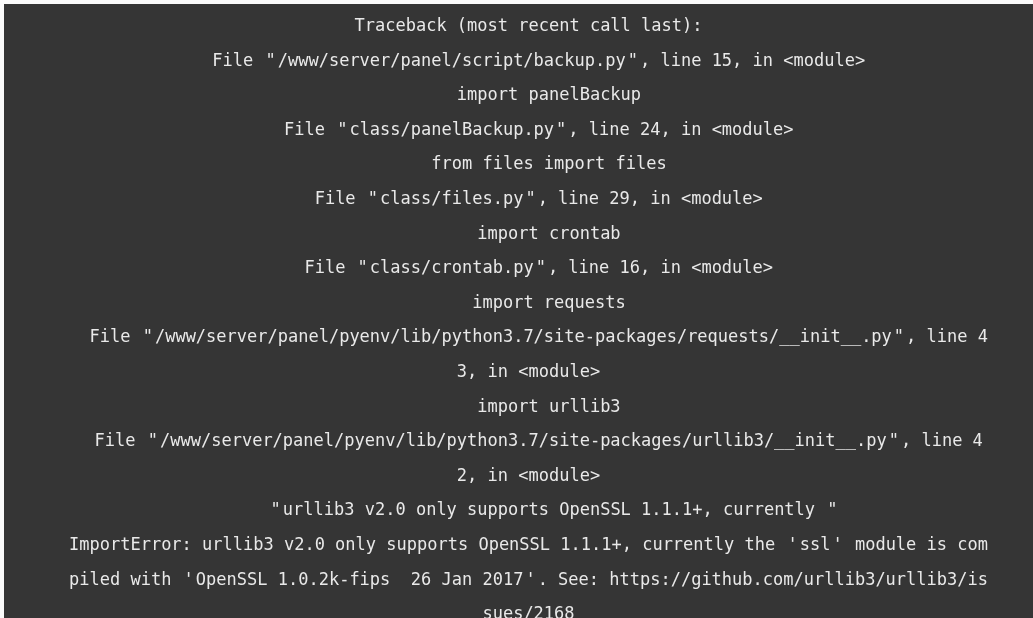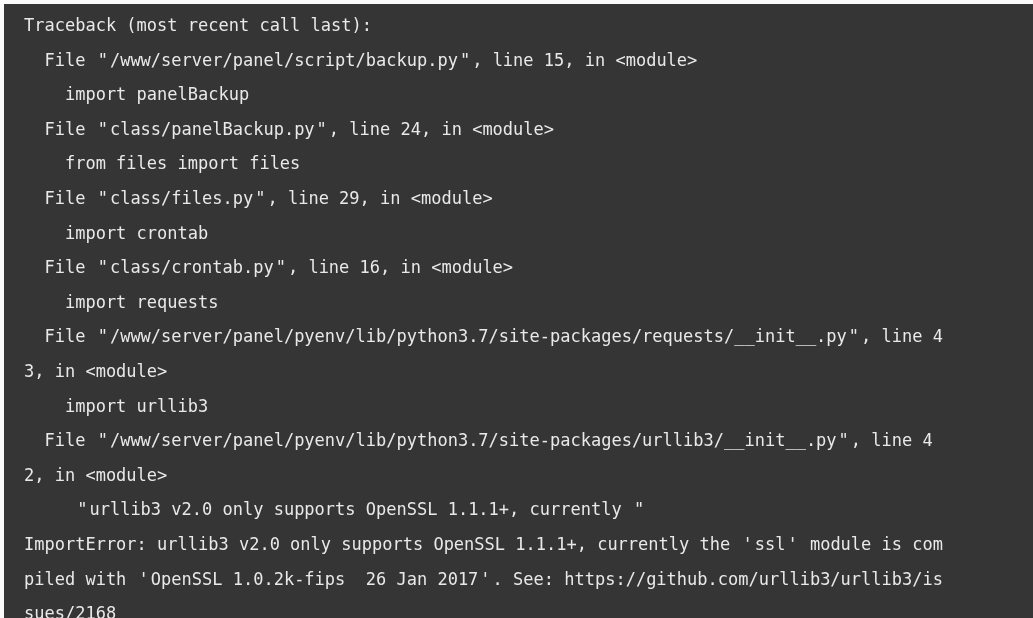--- a/index.html
+++ b/index.html
@@ -38,20 +38,21 @@
     line-height: 34.6px;
     white-space: pre;
     letter-spacing: 0px;
     -webkit-font-smoothing: antialiased;
   }
 
   .tb-line {
     white-space: pre;
     display: block;
     height: 34.6px;
+    text-align: center;
   }
 
   
   .q {
     display: inline-block;
     padding: 0 2px;
     color: #e9e9e9;
   }
 </style>
 </head>

